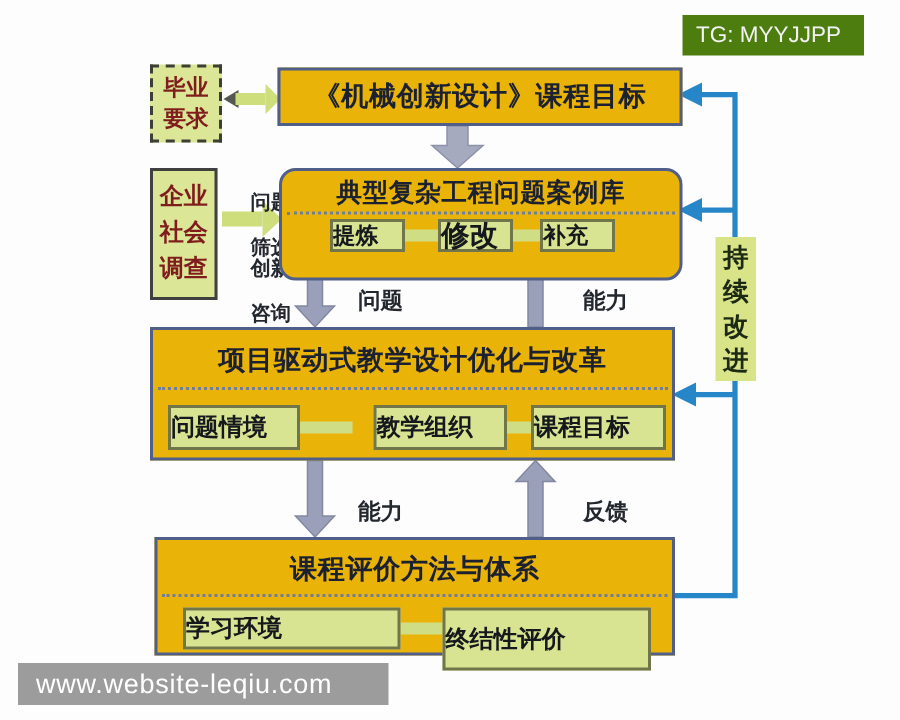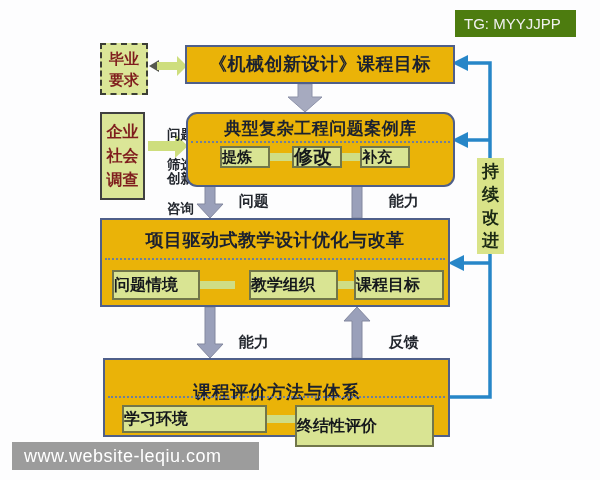--- a/index.html
+++ b/index.html
@@ -146,21 +146,21 @@
   <div class="edge-label" style="left:222px;top:313px;">
     <span>能力</span><br>
     <span>指标</span>
   </div>
   <div class="edge-label" style="left:372px;top:313px;">
     <span>反馈</span><br>
     <span>改进</span>
   </div>
 
   <div class="main-box" style="left:103px;top:358px;width:347px;height:79px;">
-    <div class="main-title" style="font-size:18px;line-height:26px;margin-top:19px;">课程评价方法与体系</div>
+    <div class="main-title" style="font-size:18px;line-height:26px;margin-top:6px;">课程评价方法与体系</div>
     <div class="dotted-sep" style="top:36px;"></div>
     <div class="sub-box" style="left:17px;top:45px;width:145px;height:28px;font-size:16px;">
       <span>学习环境</span>
     </div>
     <div class="connector" style="left:162px;top:55px;width:28px;height:8px;"></div>
     <div class="sub-box" style="left:190px;top:45px;width:139px;height:42px;font-size:16px;">
       <span>终结性评价</span>
     </div>
   </div>
 

